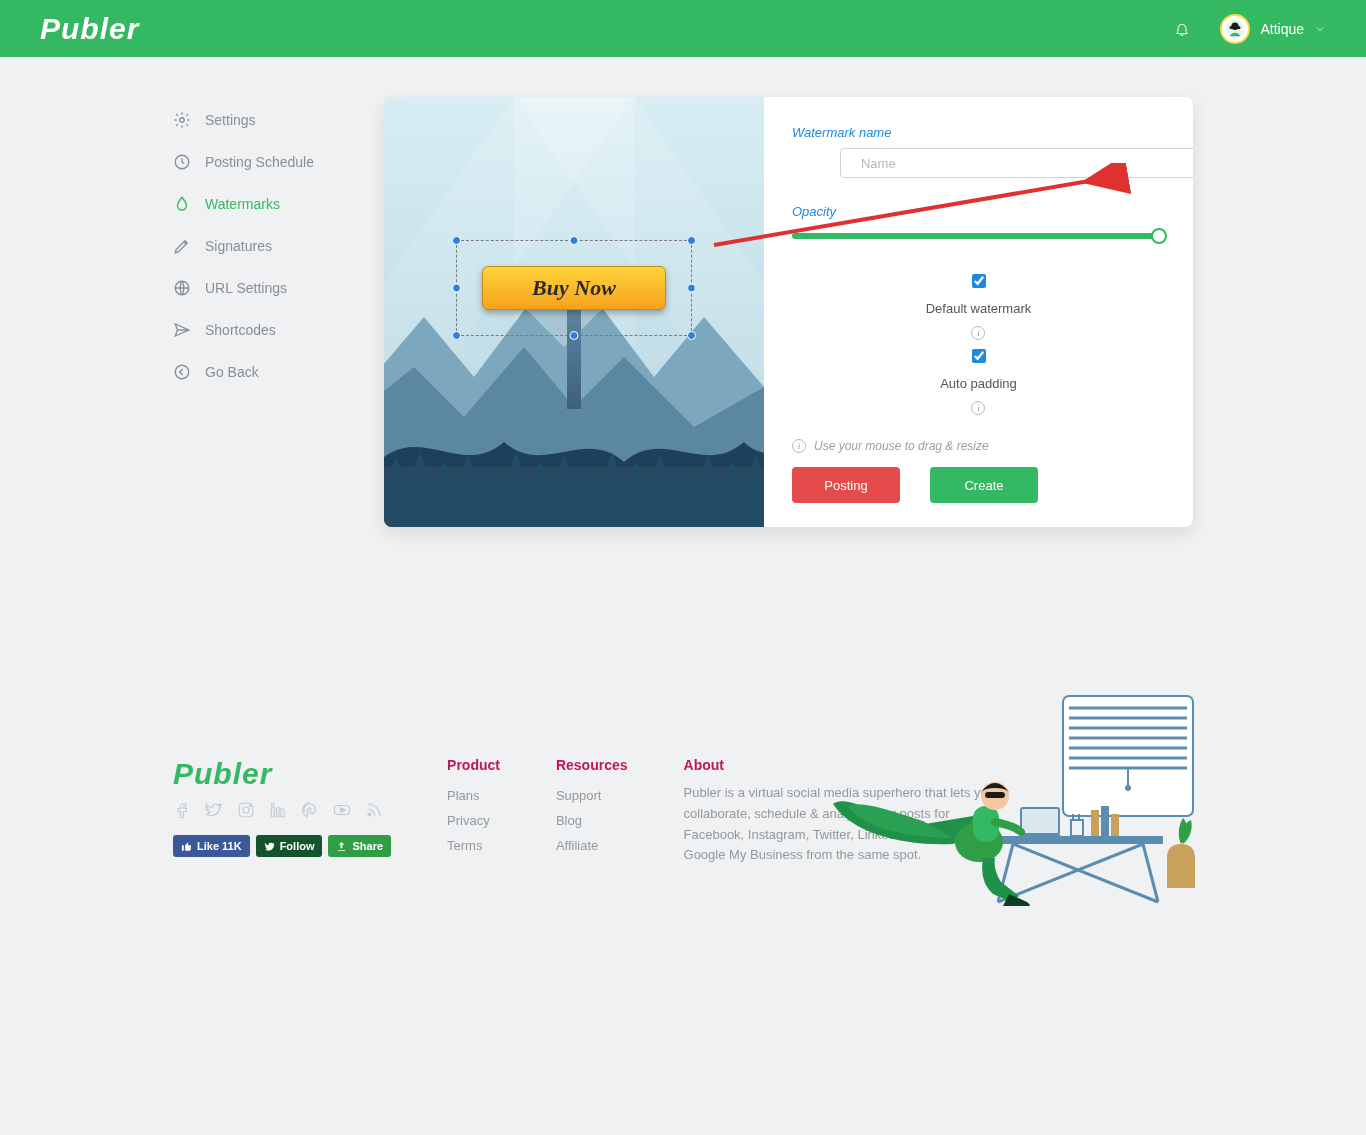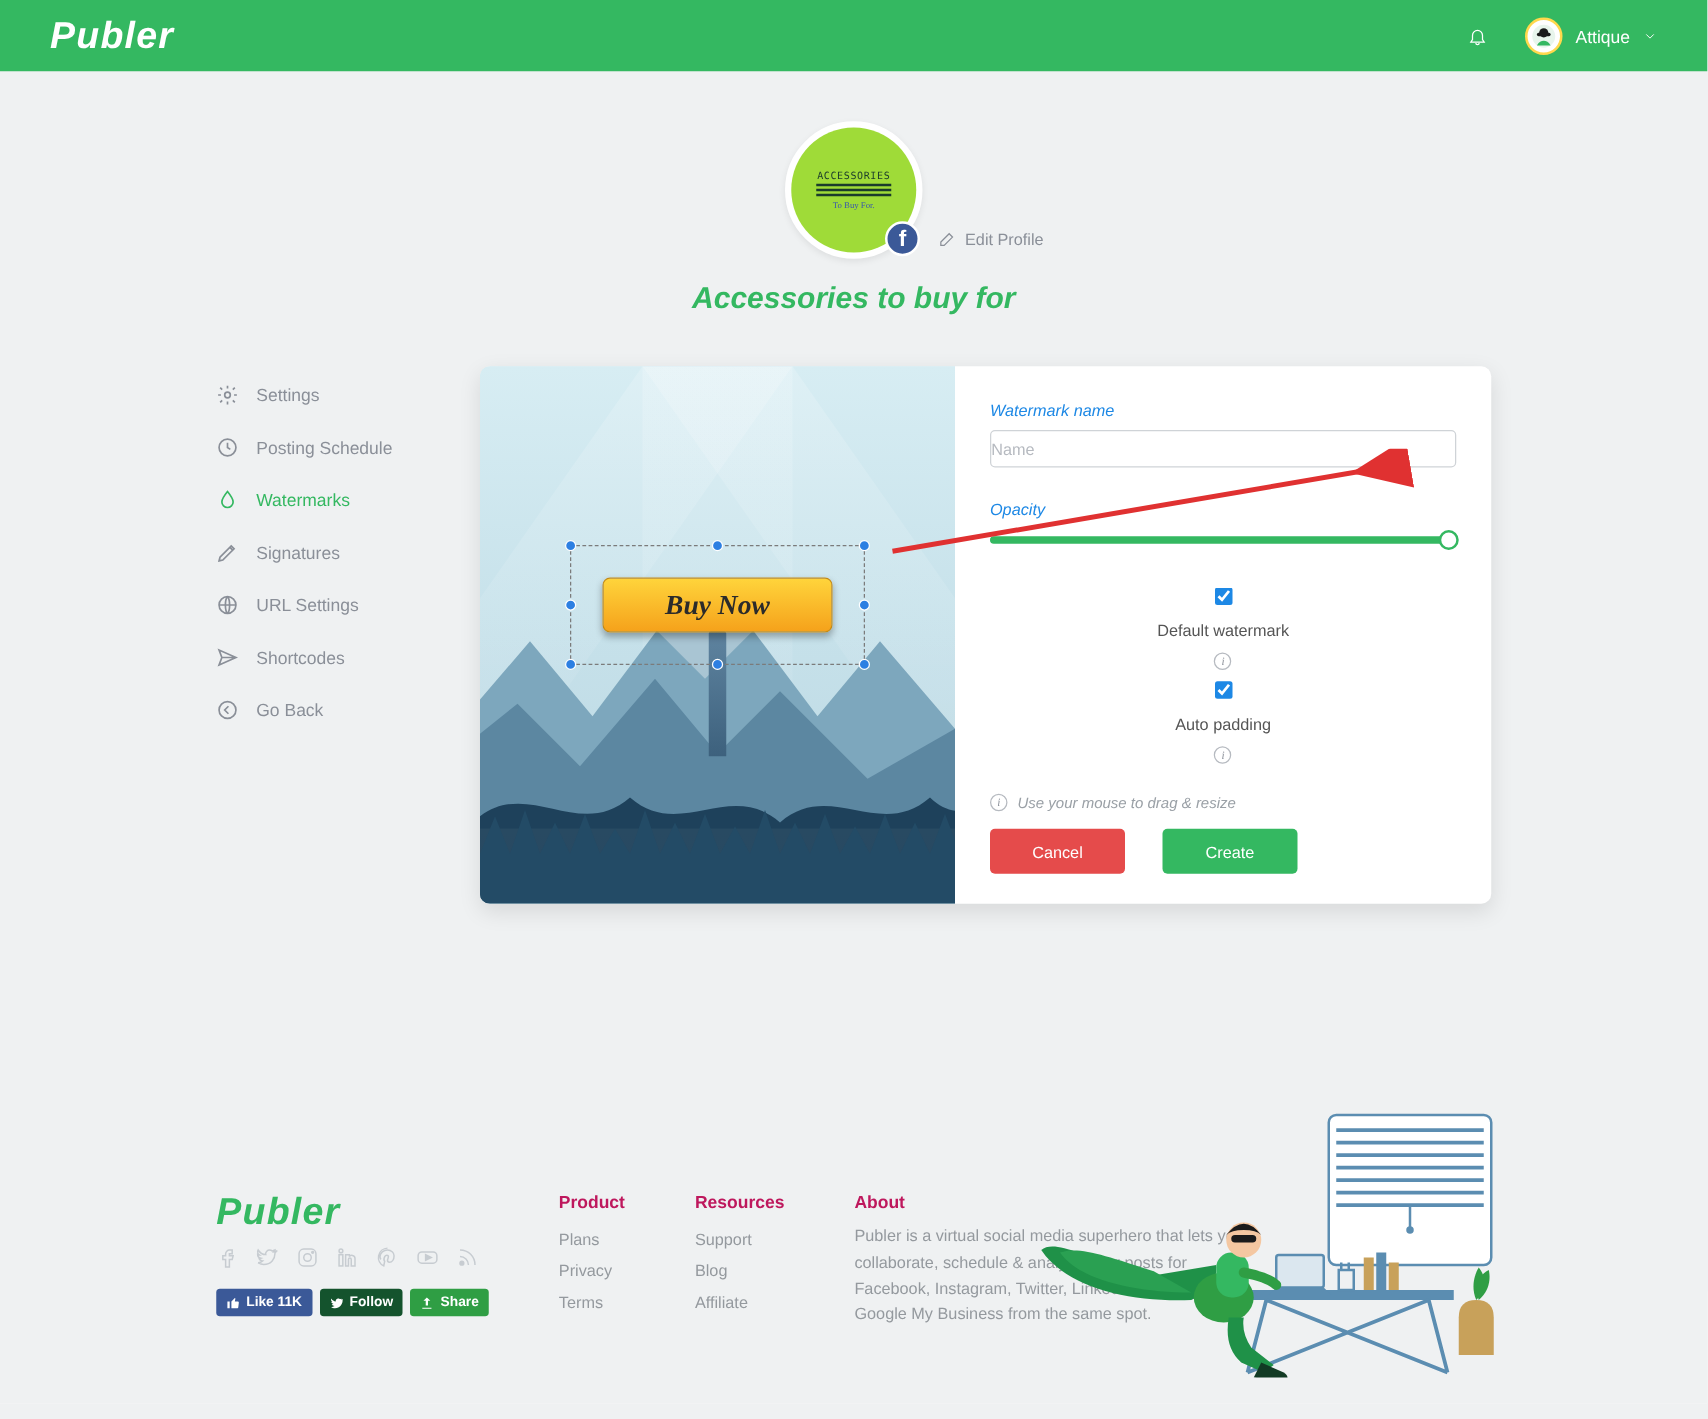--- a/index.html
+++ b/index.html
@@ -69,21 +69,21 @@
   .h-mt{top:-5px;left:50%;transform:translateX(-50%);}
   .h-mb{bottom:-5px;left:50%;transform:translateX(-50%);}
   .h-ml{left:-5px;top:50%;transform:translateY(-50%);}
   .h-mr{right:-5px;top:50%;transform:translateY(-50%);}
   .billboard{width:184px;height:44px;border-radius:6px;border:1px solid #c48b16;background:linear-gradient(#ffd43b,#f5a21b);box-shadow:0 3px 6px rgba(0,0,0,.3);display:flex;align-items:center;justify-content:center;position:relative;}
   .billboard::after{content:"";position:absolute;top:100%;left:50%;transform:translateX(-50%);width:14px;height:100px;background:linear-gradient(#5f84a0,#3d617d);border-radius:2px 2px 0 0;z-index:-1;}
   .billboard-text{font-family:Georgia,"Times New Roman",serif;font-style:italic;font-weight:700;font-size:22px;color:#2b2b2b;}
 
   
   .form-label{font-style:italic;font-size:13px;color:var(--blue-link);margin-bottom:8px;}
-  .text-input{width:100%;height:30px;border:1px solid #cfd3d7;border-radius:4px;padding:0 0;font-size:13px;color:#555;}
+  .text-input{width:100%;height:30px;border:1px solid #cfd3d7;border-radius:4px;padding:0 20px;font-size:13px;color:#555;margin-left:48px;}
   .text-input::placeholder{color:#b6bac0;}
   .section{margin-bottom:26px;}
   .slider-wrap{position:relative;height:18px;}
   .slider-track{position:absolute;top:50%;left:0;right:0;height:6px;border-radius:3px;background:var(--green);transform:translateY(-50%);}
   .slider-thumb{position:absolute;right:-2px;top:50%;transform:translate(0,-50%);width:16px;height:16px;border-radius:50%;background:#fff;border:2px solid var(--green);cursor:pointer;}
   .check-row{display:flex;align-items:center;gap:10px;margin:6px 0;color:#555;font-size:13px;flex-direction:column;}
   .check-row input[type="checkbox"]{width:14px;height:14px;accent-color:#1d88e5;cursor:pointer;}
   .info-icon{width:14px;height:14px;border:1px solid #b6bac0;border-radius:50%;display:inline-flex;align-items:center;justify-content:center;font-size:9px;color:#8a8f98;font-style:italic;font-family:Georgia,serif;}
   .hint-row{display:flex;align-items:center;gap:8px;color:#9aa0a6;font-style:italic;font-size:12px;margin:24px 0 14px;}
   .btn-row{display:flex;gap:30px;}
@@ -139,39 +139,20 @@
       <span>Attique</span>
       <svg class="chev" viewBox="0 0 24 24">
           <path d="M6 9l6 6 6-6"></path>
         </svg>
     </div>
   </div>
 </div>
 
 <div class="page">
 
-  <div class="profile-block">
-    <div class="profile-icon-wrap">
-      <div class="profile-icon">
-        <span style="font-family:monospace;font-size:8px;letter-spacing:.5px;">ACCESSORIES</span>
-        <div class="acc-line"></div>
-          <div class="acc-line"></div>
-          <div class="acc-line"></div>
-        <span class="acc-sub">To Buy For.</span>
-      </div>
-      <div class="fb-badge">f</div>
-      <a class="edit-profile">
-        <svg viewBox="0 0 24 24">
-            <path d="M4 20h4l10-10-4-4L4 16zM14 6l4 4"></path>
-          </svg>
-        <span>Edit Profile</span>
-      </a>
-    </div>
-    <div class="profile-name">Accessories to buy for</div>
-  </div>
 
   <div class="content-row main-wrap">
 
     <div class="sidenav">
       <div class="sidenav-item">
         <svg viewBox="0 0 24 24">
             <circle cx="12" cy="12" r="3"></circle>
             <path d="M12 2v3M12 19v3M4.2 4.2l2.1 2.1M17.7 17.7l2.1 2.1M2 12h3M19 12h3M4.2 19.8l2.1-2.1M17.7 6.3l2.1-2.1"></path>
           </svg>
         <span>Settings</span>
@@ -275,21 +256,21 @@
         <div class="check-row">
           <input type="checkbox" checked="" style="">
           <span>Auto padding</span>
           <span class="info-icon">i</span>
         </div>
         <div class="hint-row">
           <span class="info-icon">i</span>
           <span>Use your mouse to drag &amp; resize</span>
         </div>
         <div class="btn-row">
-          <button class="btn cancel">Cancel</button>
+          <button class="btn cancel">Posting</button>
           <button class="btn create">Create</button>
         </div>
       </div>
 
       <svg class="annot-arrow" style="left:300px;top:66px;width:450px;height:100px;" viewBox="0 0 450 100">
         <defs>
             <marker id="ah" markerWidth="12" markerHeight="10" refX="1" refY="5" orient="auto">
               <path d="M0 0 L12 5 L0 10 Z" fill="#e03131"></path>
             </marker>
           </defs>

